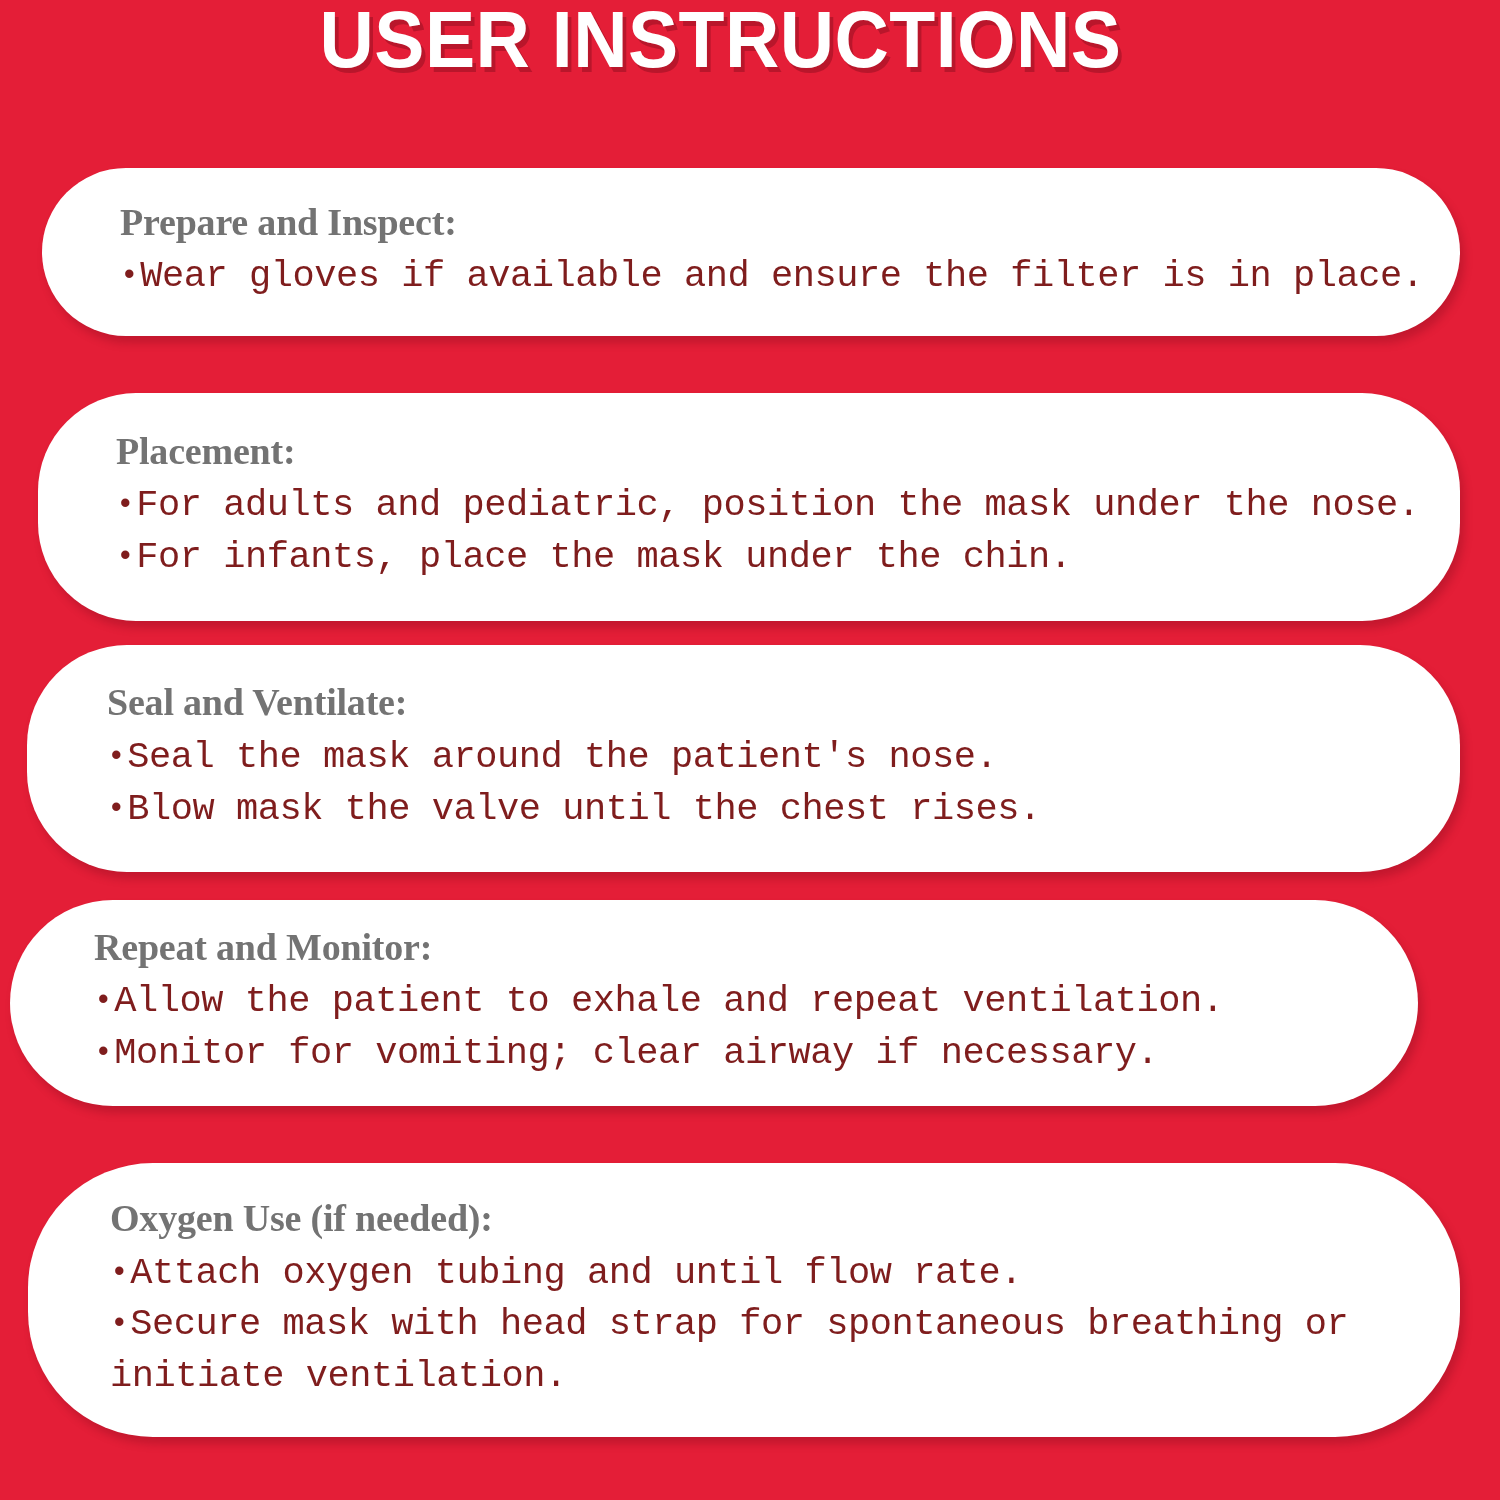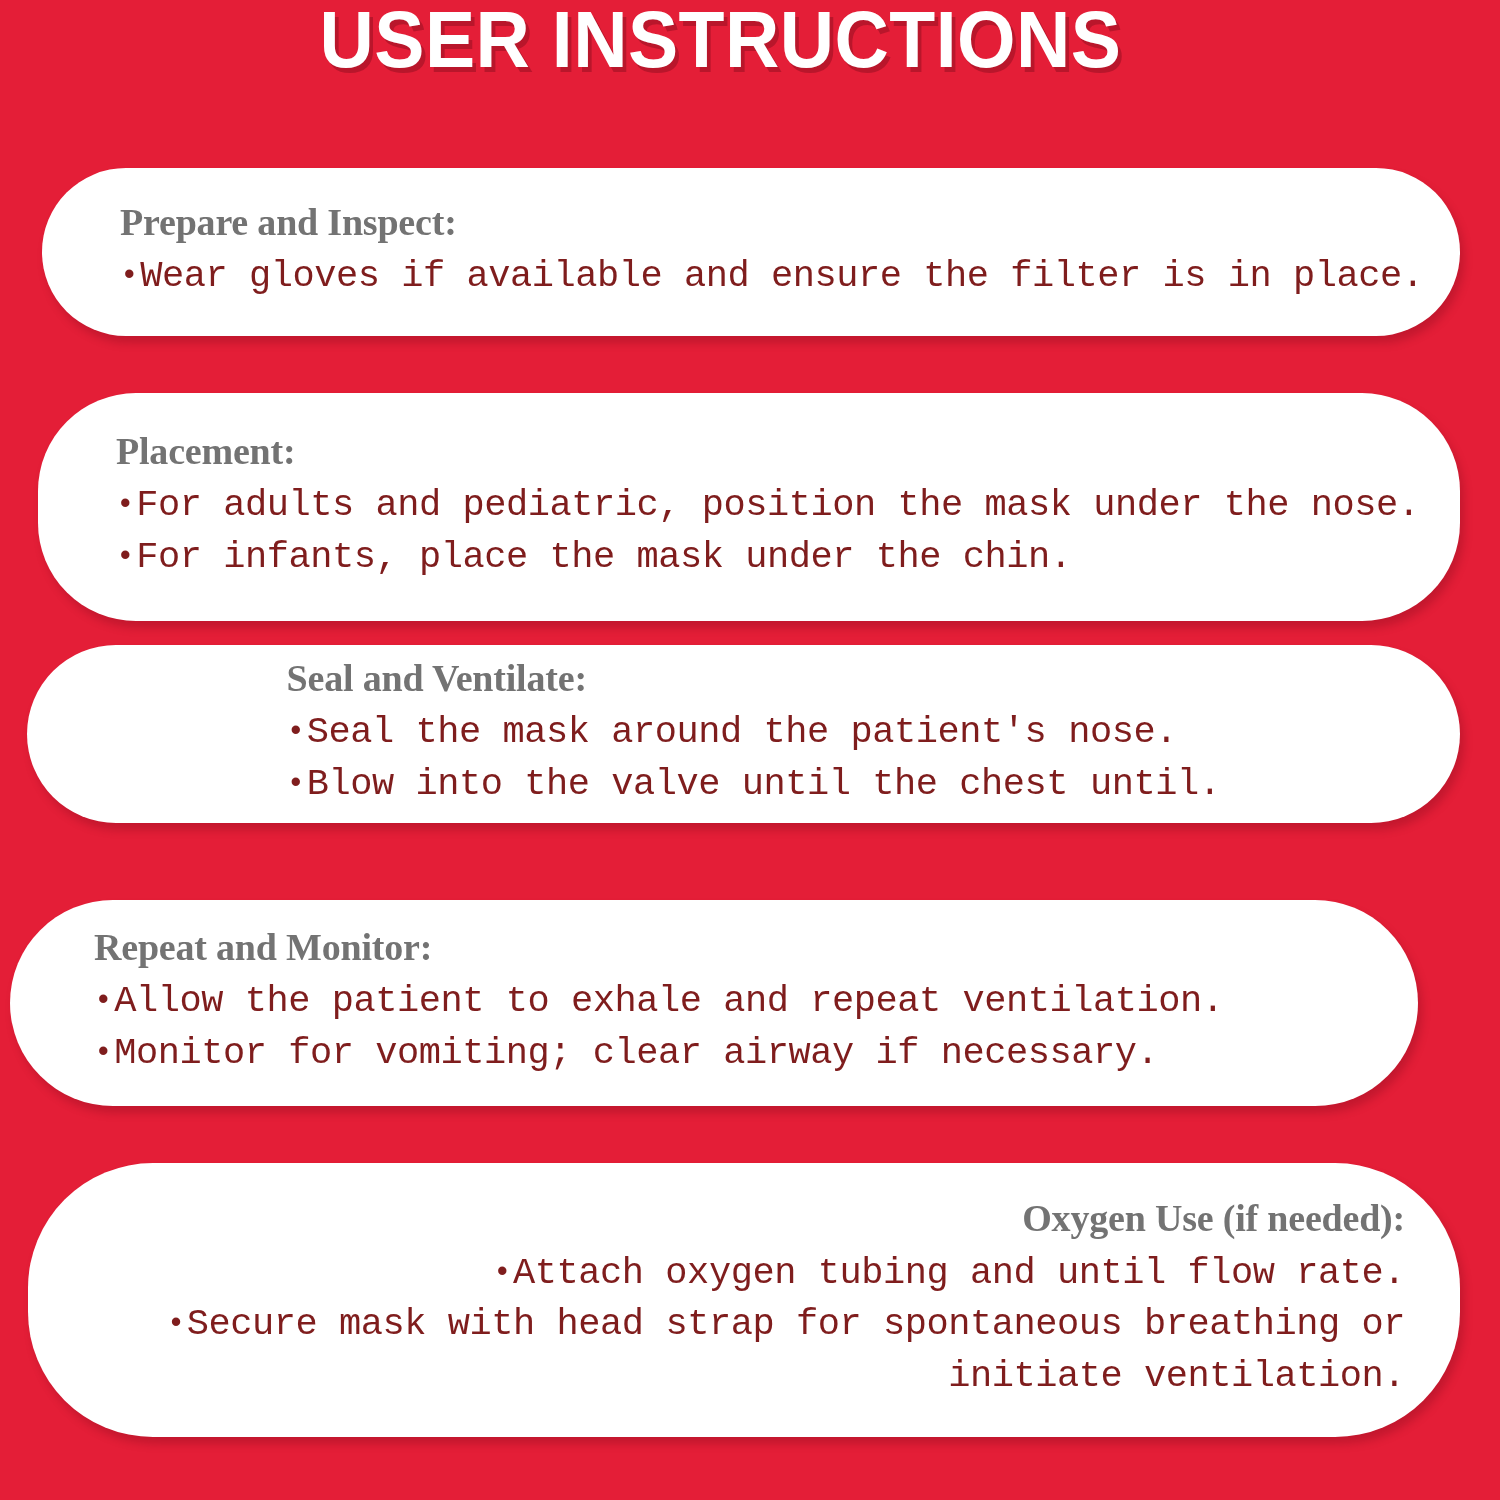--- a/index.html
+++ b/index.html
@@ -104,32 +104,30 @@
   
   #card-1 {
     left: 42px;  top: 168px;  width: 1418px; height: 168px;
     border-radius: 84px;
   }
   #card-2 {
     left: 38px;  top: 393px;  width: 1422px; height: 228px;
     border-radius: 98px;
   }
   #card-3 {
-    left: 27px;  top: 645px;  width: 1433px; height: 178px;
+    left: 27px;  top: 645px;  width: 1433px; height: 227px;
     border-radius: 100px;
-    align-items: center;
   }
   #card-4 {
     left: 10px;  top: 900px;  width: 1408px; height: 206px;
     border-radius: 103px;
   }
   #card-5 {
     left: 28px;  top: 1163px; width: 1432px; height: 274px;
     border-radius: 125px;
-    text-align: right;
   }
 
   #card-5 .card-inner { padding-left: 82px; padding-right: 55px; }
   #card-3 .card-inner { padding-left: 80px; }
   #card-4 .card-inner { padding-left: 84px; }
 </style>
 </head>
 <body>
 
 <div id="poster">
@@ -155,21 +153,21 @@
         <li class="bullet-item"><span class="bullet-dot">•</span><span>For infants, place the mask under the chin.</span></li>
       </ul>
     </div>
   </div>
 
   <div class="card" id="card-3">
     <div class="card-inner">
       <div class="card-heading">Seal and Ventilate:</div>
       <ul class="bullet-list">
         <li class="bullet-item"><span class="bullet-dot">•</span><span>Seal the mask around the patient's nose.</span></li>
-        <li class="bullet-item"><span class="bullet-dot">•</span><span>Blow into the valve until the chest until.</span></li>
+        <li class="bullet-item"><span class="bullet-dot">•</span><span>Blow mask the valve until the chest rises.</span></li>
       </ul>
     </div>
   </div>
 
   <div class="card" id="card-4">
     <div class="card-inner">
       <div class="card-heading">Repeat and Monitor:</div>
       <ul class="bullet-list">
         <li class="bullet-item"><span class="bullet-dot">•</span><span>Allow the patient to exhale and repeat ventilation.</span></li>
         <li class="bullet-item"><span class="bullet-dot">•</span><span>Monitor for vomiting; clear airway if necessary.</span></li>

